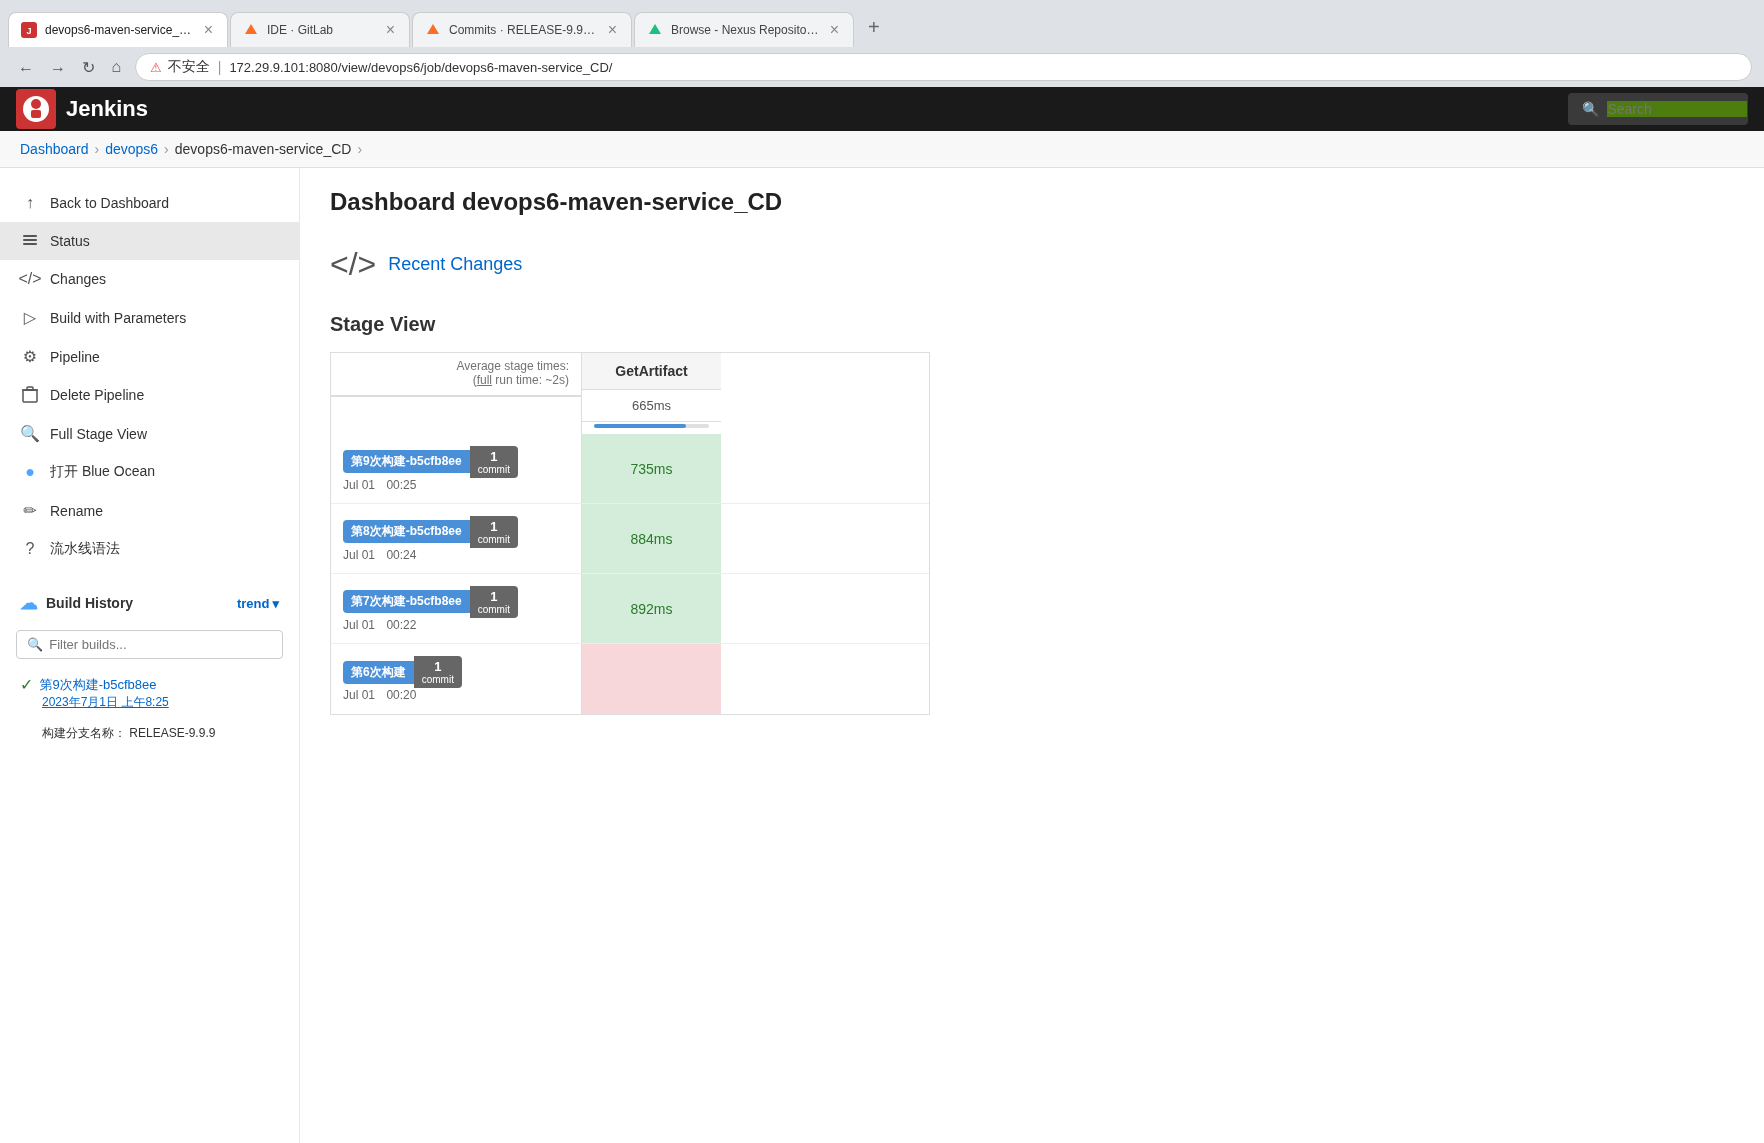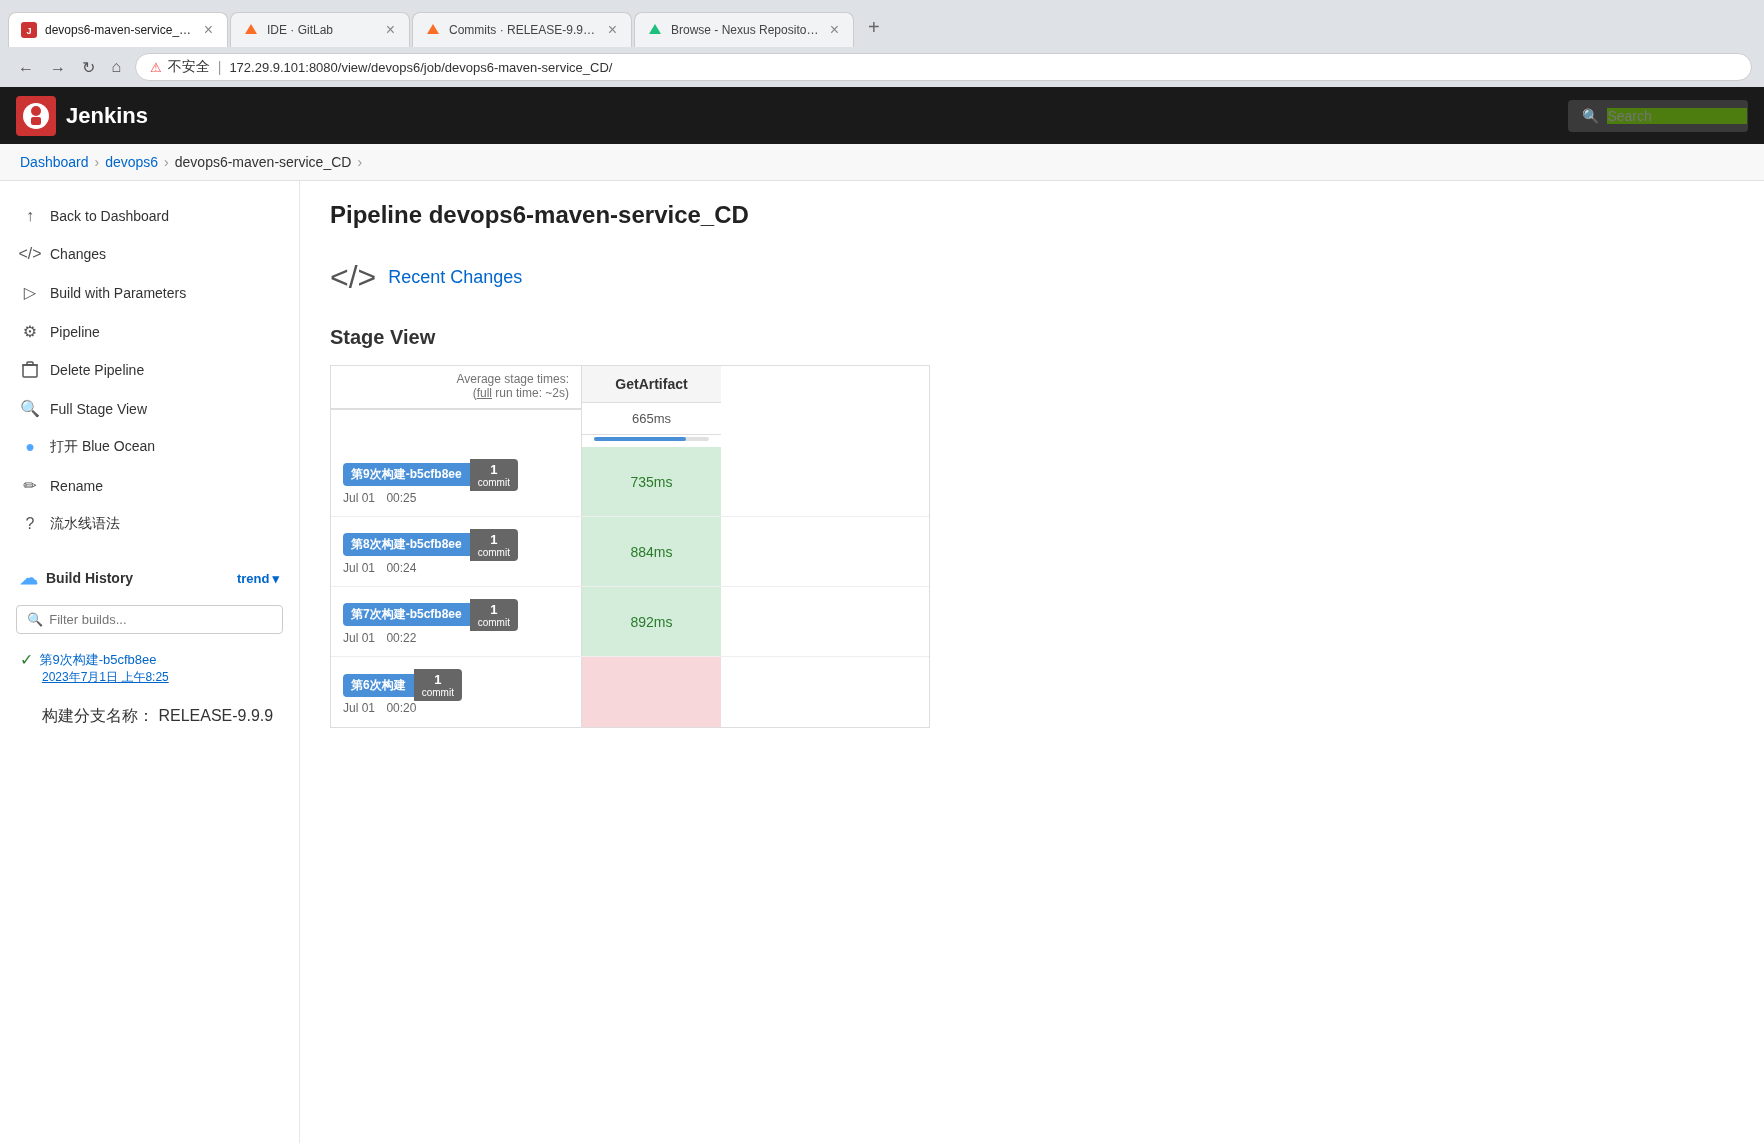--- a/index.html
+++ b/index.html
@@ -15,21 +15,21 @@
     .tab-close { font-size: 16px; color: #888; cursor: pointer; padding: 0 2px; }
     .tab-new { padding: 8px 12px; font-size: 20px; color: #666; cursor: pointer; background: transparent; border: none; }
     .address-bar { display: flex; align-items: center; background: #dee1e6; padding: 6px 12px; gap: 8px; }
     .nav-btns { display: flex; gap: 4px; }
     .nav-btn { background: none; border: none; font-size: 16px; color: #555; cursor: pointer; padding: 4px 6px; border-radius: 50%; }
     .url-bar { flex: 1; display: flex; align-items: center; background: #fff; border-radius: 20px; padding: 4px 14px; border: 1px solid #ccc; gap: 6px; }
     .url-lock { color: #f44; font-size: 13px; }
     .url-text { font-size: 13px; color: #333; }
 
     
-    .jenkins-header { background: #1a1a1a; display: flex; align-items: center; padding: 16px 16px; height: 57px; }
+    .jenkins-header { background: #1a1a1a; display: flex; align-items: center; padding: 16px 16px; height: 44px; }
     .jenkins-logo { display: flex; align-items: center; gap: 10px; color: #fff; font-size: 22px; font-weight: bold; }
     .jenkins-icon { width: 40px; height: 40px; background: #c33; border-radius: 4px; display: flex; align-items: center; justify-content: center; }
     .jenkins-search { margin-left: auto; background: #3a3a3a; border: none; border-radius: 4px; padding: 8px 14px; color: #ccc; font-size: 14px; width: 180px; display: flex; align-items: center; gap: 8px; }
     .search-input-box { background: #4d7c0f; border: none; color: #ccc; font-size: 14px; outline: none; width: 140px; }
 
     
     .breadcrumb { background: #f8f8f8; padding: 10px 20px; border-bottom: 1px solid #e0e0e0; display: flex; align-items: center; gap: 6px; font-size: 14px; }
     .breadcrumb a { color: #0066cc; text-decoration: none; }
     .breadcrumb-sep { color: #999; }
 
@@ -46,21 +46,21 @@
     .build-history-header { display: flex; align-items: center; gap: 8px; padding: 8px 20px 8px; font-size: 14px; font-weight: 600; }
     .build-history-header .cloud-icon { color: #4da6ff; font-size: 18px; }
     .trend-link { margin-left: auto; color: #0066cc; font-size: 13px; cursor: pointer; display: flex; align-items: center; gap: 3px; }
     .filter-builds { margin: 8px 16px; padding: 6px 10px; border: 1px solid #ccc; border-radius: 4px; width: calc(100% - 32px); font-size: 13px; display: flex; align-items: center; gap: 6px; background: #fff; }
     .filter-input { border: none; outline: none; font-size: 13px; flex: 1; }
     .build-item { padding: 8px 20px; cursor: pointer; }
     .build-item-title { color: #0066cc; font-size: 13px; font-weight: 500; display: flex; align-items: center; gap: 6px; }
     .build-item-green { color: #2a7a2a; font-size: 16px; }
     .build-meta { font-size: 12px; color: #666; padding-left: 22px; }
     .build-date { color: #0066cc; text-decoration: underline; cursor: pointer; }
-    .build-branch { color: #333; font-size: 16px; margin-top: 20px; }
+    .build-branch { color: #333; font-size: 12px; margin-top: 14px; }
 
     
     .content { flex: 1; padding: 20px 30px; overflow-x: auto; }
     .page-title { font-size: 24px; font-weight: bold; margin-bottom: 30px; color: #222; }
 
     
     .recent-changes-row { display: flex; align-items: center; gap: 12px; margin-bottom: 30px; }
     .code-icon-big { font-size: 32px; color: #555; }
     .recent-changes-link { color: #0066cc; font-size: 18px; text-decoration: none; font-weight: 400; }
 
@@ -176,20 +176,30 @@
   <span class="breadcrumb-sep">›</span>
 </div>
 
 <div class="main-layout">
 
   <div class="sidebar">
     <a class="sidebar-item" href="#">
       <span class="sidebar-icon">↑</span>
       <span>Back to Dashboard</span>
     </a>
+    <a class="sidebar-item active" href="#">
+      <span class="sidebar-icon">
+        <svg width="18" height="18" viewBox="0 0 18 18">
+            <rect x="2" y="3" width="14" height="2" rx="1" fill="#555"></rect>
+            <rect x="2" y="7" width="14" height="2" rx="1" fill="#555"></rect>
+            <rect x="2" y="11" width="14" height="2" rx="1" fill="#555"></rect>
+          </svg>
+      </span>
+      <span>Status</span>
+    </a>
     <a class="sidebar-item" href="#">
       <span class="sidebar-icon">&lt;/&gt;</span>
       <span>Changes</span>
     </a>
     <a class="sidebar-item" href="#">
       <span class="sidebar-icon">▷</span>
       <span>Build with Parameters</span>
     </a>
     <a class="sidebar-item" href="#">
       <span class="sidebar-icon">⚙</span>
@@ -245,21 +255,21 @@
           <div class="build-branch">
             <span>构建分支名称：</span>
             <span>RELEASE-9.9.9</span>
           </div>
         </div>
       </div>
     </div>
   </div>
 
   <div class="content">
-    <h1 class="page-title">Pipeline devops6-maven-service_CD</h1>
+    <h1 class="page-title">Dashboard devops6-maven-service_CD</h1>
 
     
     <div class="recent-changes-row">
       <span class="code-icon-big">&lt;/&gt;</span>
       <a class="recent-changes-link" href="#">Recent Changes</a>
     </div>
 
     
     <div class="stage-view-title">Stage View</div>
 

